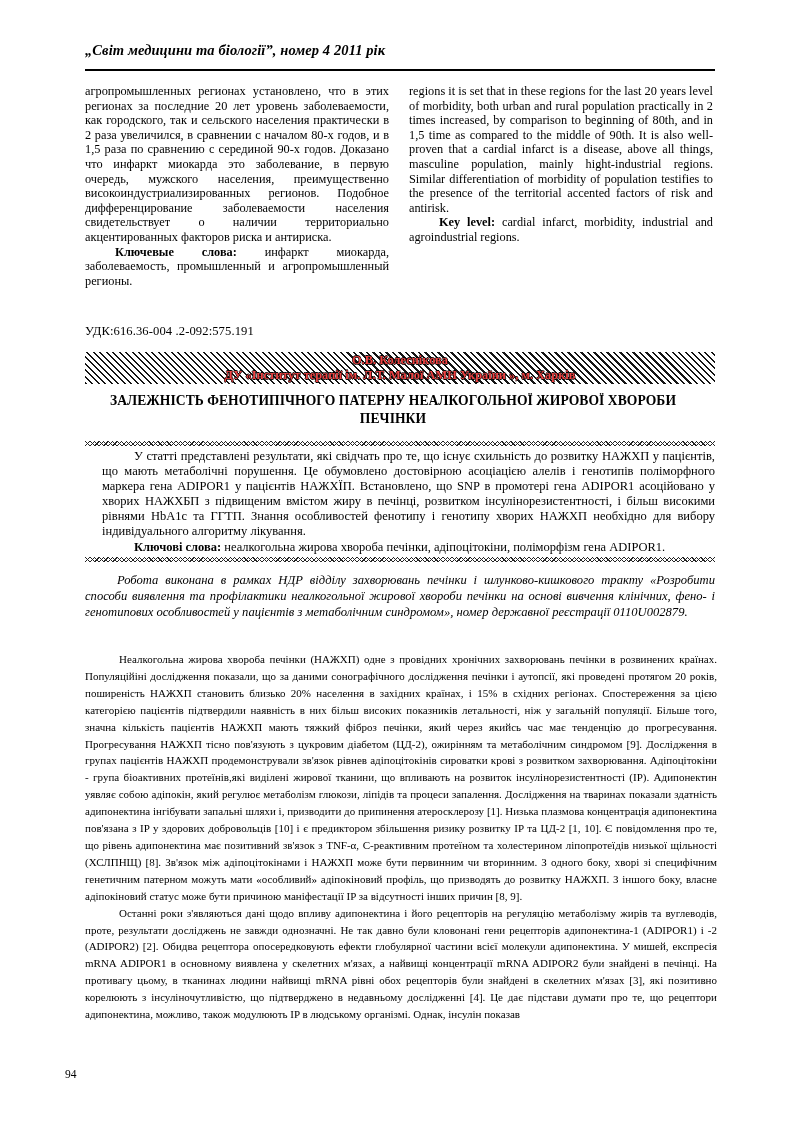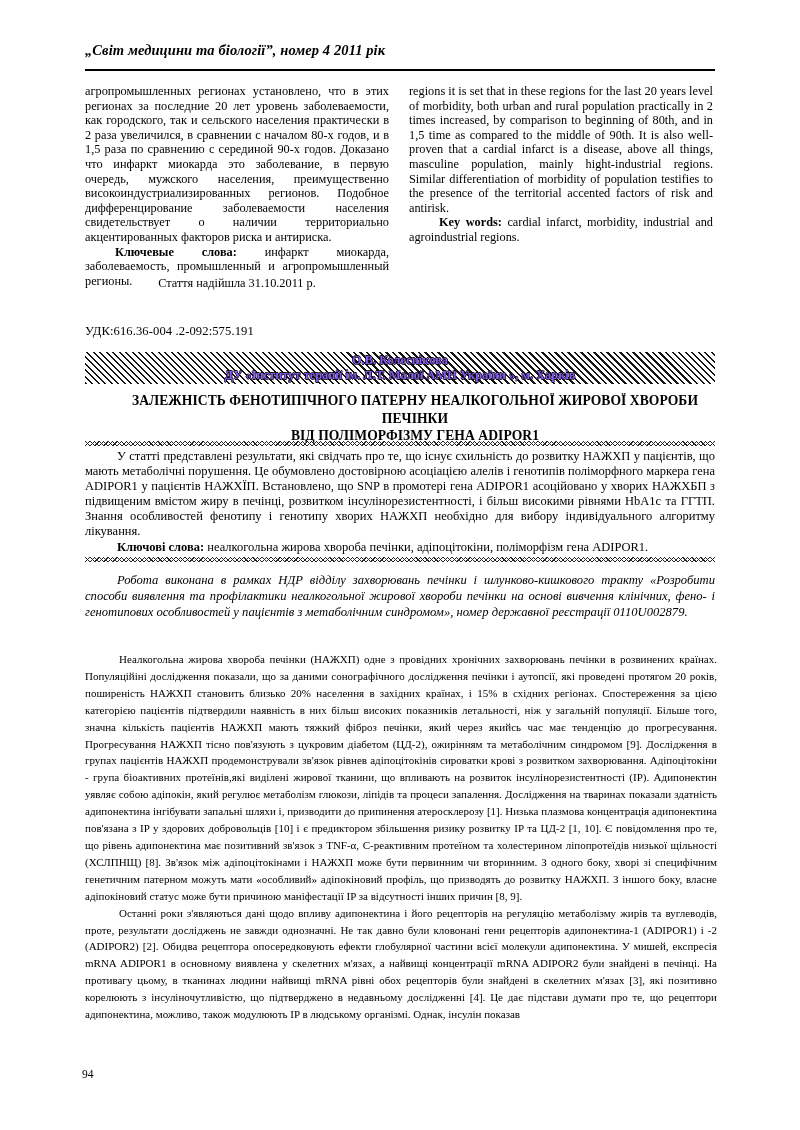--- a/index.html
+++ b/index.html
@@ -117,31 +117,31 @@
     flex-direction: column;
     align-items: center;
     justify-content: center;
     mix-blend-mode: normal;
   }
   .author-name, .author-affil {
     font-size: 12.4px;
     line-height: 15px;
     font-weight: bold;
     text-align: center;
-    color: #8b5cf6;
+    color: #ef4444;
     position: relative;
     z-index: 3;
     text-shadow:
        0.6px 0 #000, -0.6px 0 #000, 0 0.6px #000, 0 -0.6px #000;
   }
 
   
   .article-title {
     position: absolute;
-    left: 100px;
+    left: 78px;
     top: 392px;
     width: 630px;
     text-align: center;
     font-weight: bold;
     font-size: 13.6px;
     line-height: 17.5px;
     letter-spacing: 0.05px;
   }
 
   
@@ -155,20 +155,21 @@
     width: 630px;
     height: 5px;
     background-image: repeating-linear-gradient(
       45deg, #000 0 0.8px, transparent 0.8px 3.2px),
       repeating-linear-gradient(
       -45deg, #000 0 0.8px, transparent 0.8px 3.2px);
     opacity: 0.85;
   }
   .abstract-body {
     padding: 3px 0 2px 0;
+    margin-left: 17px;
   }
   .abstract-body p {
     margin: 0;
     font-size: 12.5px;
     line-height: 15.1px;
     text-align: justify;
   }
   .abstract-body p.indent { text-indent: 32px; }
 
   
@@ -198,21 +199,21 @@
     margin: 0 0 0 0;
     font-size: 11px;
     line-height: 16.9px;
     text-align: justify;
     text-indent: 34px;
   }
 
   
   .page-number {
     position: absolute;
-    left: 82px;
+    left: 65px;
     top: 1068px;
     font-size: 11.5px;
     text-align: center;
   }
 </style>
 </head>
 <body>
 
 <div class="page">
 
@@ -221,39 +222,37 @@
   </div>
   <div class="head-rule"></div>
 
   <div class="cols">
     <div class="col">
       <p>агропромышленных регионах установлено, что в этих регионах за последние 20 лет уровень заболеваемости, как городского, так и сельского населения практически в 2 раза увеличился, в сравнении с началом 80-х годов, и в 1,5 раза по сравнению с серединой 90-х годов. Доказано что инфаркт миокарда это заболевание, в первую очередь, мужского населения, преимущественно високоиндустриализированных регионов. Подобное дифференцирование заболеваемости населения свидетельствует о наличии территориально акцентированных факторов риска и антириска.</p>
       <p class="indent"><span class="kw-label">Ключевые слова:</span><span> инфаркт миокарда, заболеваемость, промышленный и агропромышленный регионы.</span></p>
     </div>
     <div class="col">
       <p>regions it is set that in these regions for the last 20 years level of morbidity, both urban and rural population practically in 2 times increased, by comparison to beginning of 80th, and in 1,5 time as compared to the middle of 90th. It is also well-proven that a cardial infarct is a disease, above all things, masculine population, mainly hight-industrial regions. Similar differentiation of morbidity of population testifies to the presence of the territorial accented factors of risk and antirisk.</p>
-      <p class="indent"><span class="kw-label">Key words:</span><span> cardial infarct, morbidity, industrial and agroindustrial regions.</span></p>
-    </div>
-  </div>
-
-  <div class="submitted">Стаття надійшла 31.10.2011 р.</div>
+      <p class="indent"><span class="kw-label">Key level:</span><span> cardial infarct, morbidity, industrial and agroindustrial regions.</span></p>
+    </div>
+  </div>
+
 
   <div class="udc">УДК:616.36-004 .2-092:575.191</div>
 
   <div class="author-banner">
     <div class="author-lines">
       <div class="author-name">О.В. Колеснікова</div>
       <div class="author-affil">ДУ «Інститут терапії ім. Л.Т. Малої АМН України », м. Харків</div>
     </div>
     <div class="hatch-layer"></div>
   </div>
 
   <div class="article-title">
     <div>ЗАЛЕЖНІСТЬ ФЕНОТИПІЧНОГО ПАТЕРНУ НЕАЛКОГОЛЬНОЇ ЖИРОВОЇ ХВОРОБИ ПЕЧІНКИ</div>
-    <div>ВІД ПОЛІМОРФІЗМУ ГЕНА ADIPOR1</div>
   </div>
 
   <div class="abstract-wrap">
     <div class="hatch-rule"></div>
     <div class="abstract-body">
       <p class="indent">У статті представлені результати, які свідчать про те, що існує схильність до розвитку НАЖХП у пацієнтів, що мають метаболічні порушення. Це обумовлено достовірною асоціацією алелів і генотипів поліморфного маркера гена ADIPOR1 у пацієнтів НАЖХЇП. Встановлено, що SNP в промотері гена ADIPOR1 асоційовано у хворих НАЖХБП з підвищеним вмістом жиру в печінці, розвитком інсулінорезистентності, і більш високими рівнями HbA1c та ГГТП. Знання особливостей фенотипу і генотипу хворих НАЖХП необхідно для вибору індивідуального алгоритму лікування.</p>
       <p class="indent"><span class="kw-label">Ключові слова:</span><span> неалкогольна жирова хвороба печінки, адіпоцітокіни, поліморфізм гена ADIPOR1.</span></p>
     </div>
     <div class="hatch-rule"></div>
   </div>

